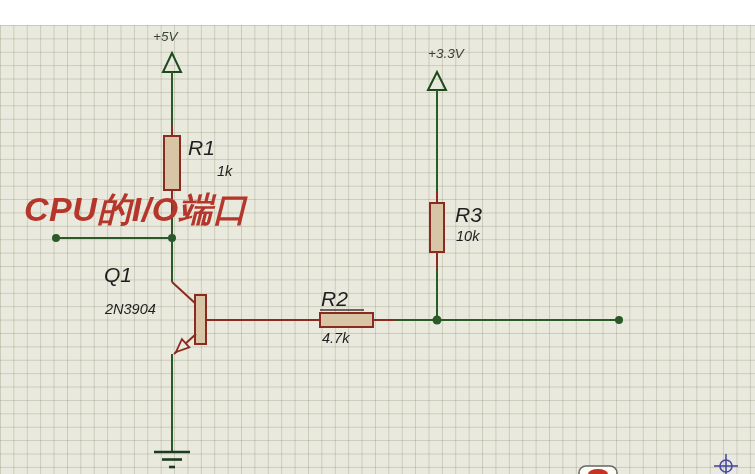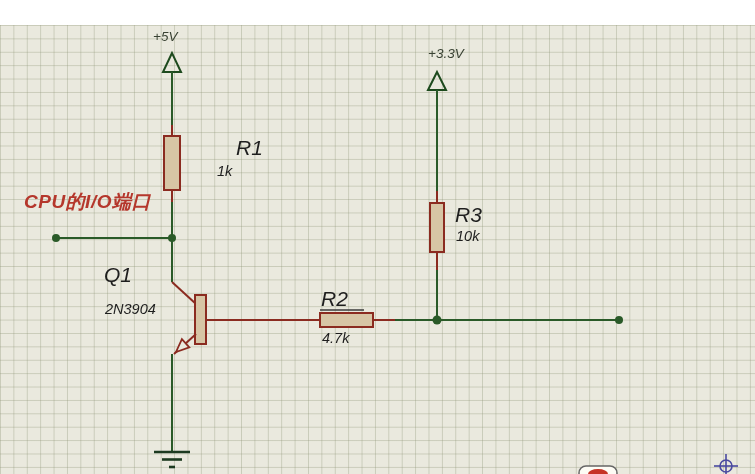--- a/index.html
+++ b/index.html
@@ -22,21 +22,21 @@
   .pin{stroke:var(--pin,#8b2b20);stroke-width:2;fill:none;}
   .dot{fill:var(--wire,#2a5a28);stroke:none;}
   .res-body{fill:var(--resistor-fill,#d7c5a5);stroke:var(--pin,#8b2b20);stroke-width:2;}
   .pwr{stroke:var(--power-symbol,#1d4a1d);stroke-width:2;fill:none;}
   .gnd{stroke:#1c3a20;stroke-width:2.6;fill:none;}
   .origin{stroke:var(--origin-marker,#4a4aa0);stroke-width:1.6;fill:none;}
   .lbl{position:absolute;line-height:1.05;white-space:nowrap;}
   .ref{font-size:21px;color:var(--label-text,#1e1e1e);}
   .val{font-size:14.5px;color:var(--label-text,#1e1e1e);}
   .pwr-txt{font-size:13.5px;color:var(--power-text,#3a4334);}
-  .annot{font-size:19px;font-weight:bold;color:var(--annotation-red,#b5372c);letter-spacing:0.5px;}
+  .annot{font-size:34px;font-weight:bold;color:var(--annotation-red,#b5372c);letter-spacing:0.5px;}
 </style>
 </head>
 <body>
 
 <div id="screen">
 
   <div style="position:absolute;left:0;top:0;width:755px;height:25px;background:#fff;"></div>
 
   <div id="grid-area"></div>
 
@@ -108,21 +108,21 @@
     <g>
       <circle class="origin" cx="726" cy="466" r="6"></circle>
       <line class="origin" x1="726" y1="454" x2="726" y2="474"></line>
       <line class="origin" x1="714" y1="466" x2="738" y2="466"></line>
     </g>
   </svg>
 
   <div class="lbl pwr-txt" style="left:153px;top:30px;">+5V</div>
   <div class="lbl pwr-txt" style="left:420px;top:47px;margin-left:8px;">+3.3V</div>
 
-  <div class="lbl ref" style="left:188px;top:137px;padding-left:48px;">R1</div>
+  <div class="lbl ref" style="left:188px;top:137px;">R1</div>
   <div class="lbl val" style="left:189px;top:164px;margin-left:28px;">1k</div>
 
   <div class="lbl ref" style="left:104px;top:264px;">Q1</div>
   <div class="lbl val" style="left:105px;top:302px;">2N3904</div>
 
   <div class="lbl ref" style="left:321px;top:288px;">R2</div>
   <div class="lbl val" style="left:322px;top:331px;">4.7k</div>
 
   <div class="lbl ref" style="left:455px;top:204px;">R3</div>
   <div class="lbl val" style="left:456px;top:229px;">10k</div>

